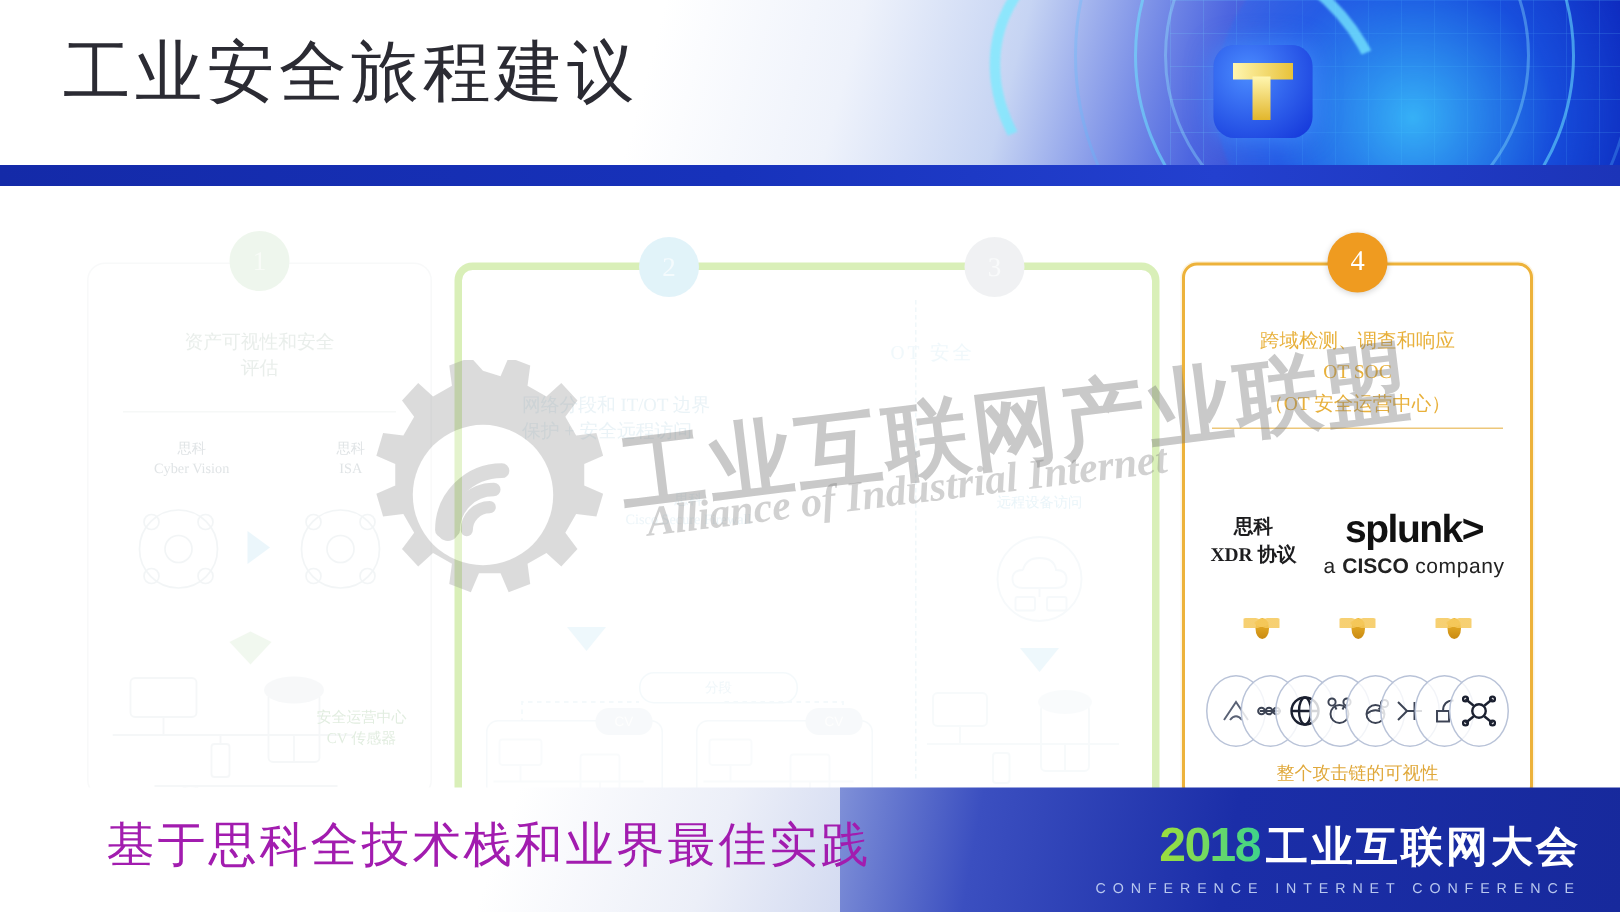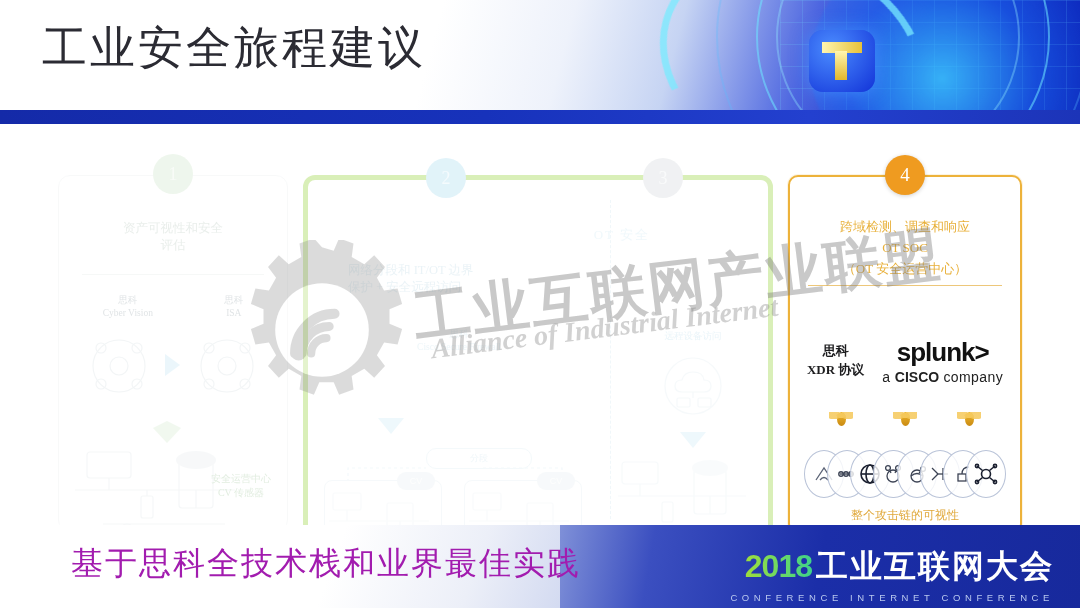--- a/index.html
+++ b/index.html
@@ -131,21 +131,21 @@
              background:linear-gradient(110deg,#ffffff 0%,#ffffff 55%,#eceff8 78%,#c9d2ee 100%);}
   .foot-right{position:absolute;left:560px;top:0;width:520px;height:83px;
               background:linear-gradient(100deg,#7f90d8 0%,#3b4fc0 18%,#1b2ea8 50%,#17299c 100%);}
   .foot-text{position:absolute;left:40px;top:17px;font-family:"Liberation Serif","DejaVu Serif",serif;
              font-size:32px;color:#a21caf;letter-spacing:2px;white-space:nowrap;z-index:3;margin-left:31px;}
   .conf{position:absolute;right:26px;top:20px;text-align:right;z-index:3;}
   .conf-main{display:flex;align-items:baseline;justify-content:flex-end;white-space:nowrap;}
   .conf-year{font-size:32px;font-weight:bold;letter-spacing:-1px;
              background:linear-gradient(90deg,#9ede3c,#3fd38a);-webkit-background-clip:text;
              background-clip:text;color:transparent;font-family:"Liberation Sans",sans-serif;}
-  .conf-cn{font-size:32px;font-weight:bold;color:#ffffff;letter-spacing:2px;
+  .conf-cn{font-size:28px;font-weight:bold;color:#ffffff;letter-spacing:2px;
            font-family:"Liberation Sans","DejaVu Sans",sans-serif;margin-left:4px;}
   .conf-en{font-size:9.5px;color:#b9c8ef;letter-spacing:4.6px;margin-top:3px;
            font-family:"Liberation Sans",sans-serif;}
 </style>
 </head>
 <body>
 
 <div class="header">
   <div class="hdr-grid"></div>
   <div class="hdr-glow"></div>

